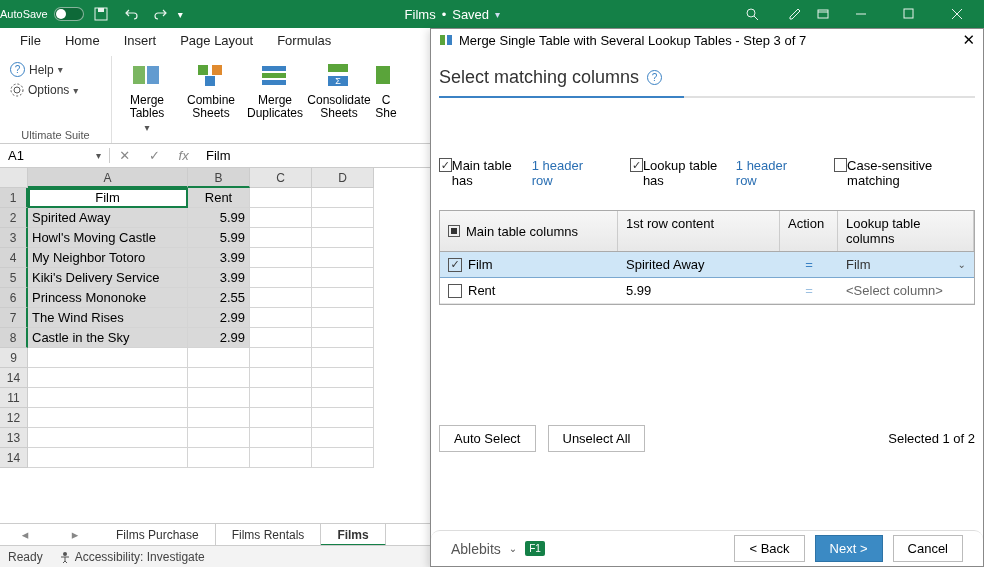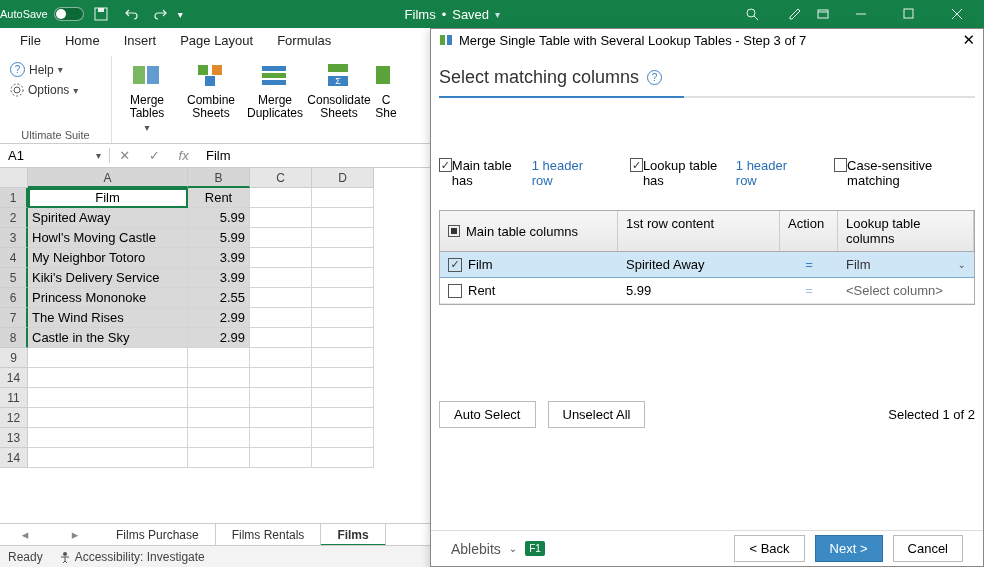--- a/index.html
+++ b/index.html
@@ -83,26 +83,26 @@
 .th2 { width: 162px; } .th3 { width: 58px; } .th4 { flex: 1; }
 .tbl-row { display: flex; border-bottom: 1px solid #e5e5e5; align-items: center; }
 .tbl-row.sel { background: #cfe6f7; border-bottom: 1px solid #7aa8d0; }
 .td { padding: 5px 8px; }
 .td1 { width: 178px; display: flex; align-items: center; gap: 6px; }
 .td2 { width: 162px; } .td3 { width: 58px; text-align: center; color: #3b82c4; } .td4 { flex: 1; display: flex; justify-content: space-between; align-items: center; color: #333; }
 .td4.ph { color: #666; }
 .half-chk { width: 12px; height: 12px; border: 1px solid #555; position: relative; }
 .half-chk::after { content: ""; position: absolute; inset: 2px; background: #333; }
 
-.dlg-actions { display: flex; justify-content: space-between; align-items: center; margin-top: 96px; }
+.dlg-actions { display: flex; justify-content: space-between; align-items: center; margin-top: 120px; }
 .dlg-actions-left { display: flex; gap: 12px; }
 .btn { border: 1px solid #bbb; background: #fff; padding: 5px 14px; font-size: 13px; cursor: pointer; }
 .btn.primary { background: #3b8ac4; color: #fff; border-color: #2e73a6; }
 
-.dlg-footer { height: 36px; border-top: 1px solid #ddd; display: flex; align-items: center; justify-content: space-between; padding: 0 20px; }
+.dlg-footer { height: 36px; border-top: 1px solid #ddd; display: flex; align-items: center; justify-content: space-between; padding: 0 20px; border-radius: 9px; }
 .dlg-brand { display: flex; align-items: center; gap: 8px; font-size: 14px; color: #555; }
 .f1-badge { background: #148047; color: #fff; font-size: 10px; padding: 2px 4px; border-radius: 2px; }
 .dlg-footer-btns { display: flex; gap: 10px; }
 
 .qm-circle { width: 15px; height: 15px; border: 1px solid #3b82c4; border-radius: 50%; display: inline-flex; align-items: center; justify-content: center; font-size: 10px; color: #3b82c4; }
 .chev { font-size: 10px; color: #555; }
 </style>
 </head>
 <body>
 

